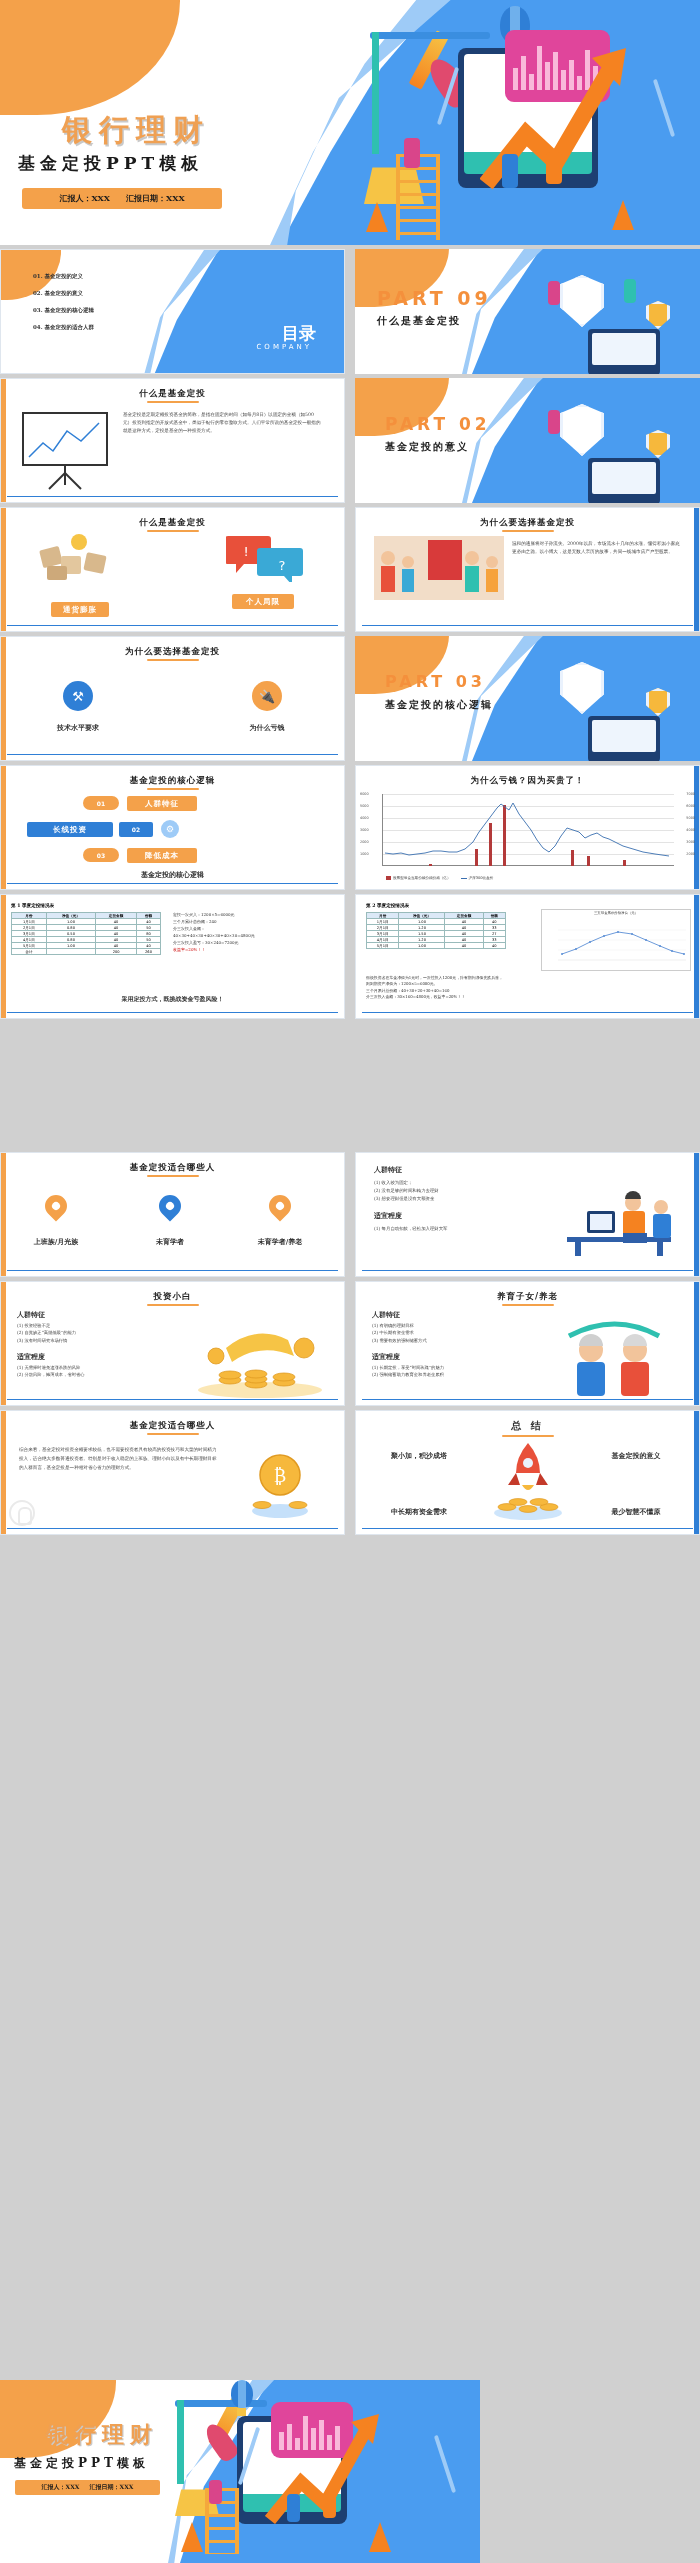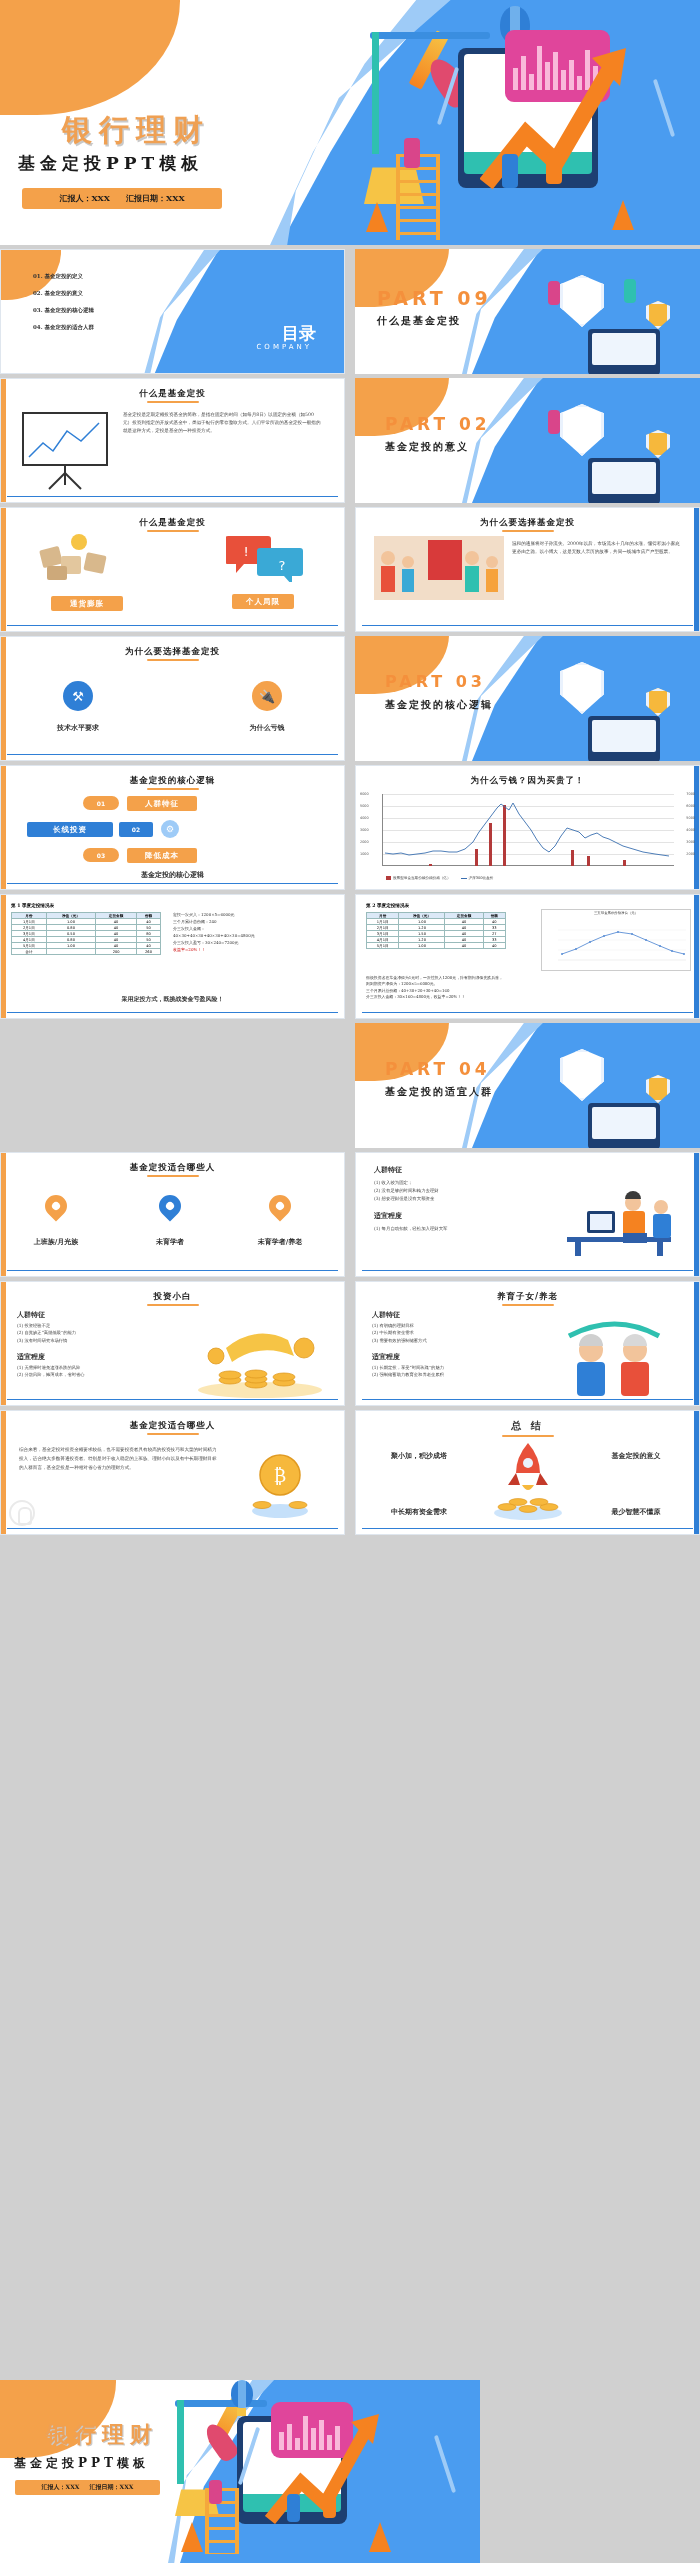--- a/index.html
+++ b/index.html
@@ -346,21 +346,21 @@
     <rect x="12" y="32" width="20" height="14" rx="2" fill="#cda97a"></rect>
   </svg>
 
   <svg style="position:absolute;right:40px;top:24px" width="78" height="50">
     <path d="M2,4 h40 a3,3 0 0 1 3,3 v22 a3,3 0 0 1 -3,3 h-24 l-8,9 v-9 h-8 a3,3 0 0 1 -3,-3 v-22 a3,3 0 0 1 3,-3z" fill="#e8503a"></path>
     <path d="M34,16 h40 a3,3 0 0 1 3,3 v22 a3,3 0 0 1 -3,3 h-8 v9 l-8,-9 h-24 a3,3 0 0 1 -3,-3 v-22 a3,3 0 0 1 3,-3z" fill="#3aa9d6"></path>
     <text x="20" y="24" font-size="13" fill="#fff" text-anchor="middle">!</text>
     <text x="56" y="38" font-size="13" fill="#fff" text-anchor="middle">?</text>
   </svg>
 
-  <div class="pill" style="left:50px;top:88px;width:72px">通货膨胀</div>
+  <div class="pill" style="left:50px;top:94px;width:58px">通货膨胀</div>
   <div class="pill" style="right:50px;top:86px;width:62px">个人局限</div>
   <div class="frame-b"></div>
 </div>
 
 <div class="slide w-half content" style="top:507px;left:355px;">
   <div class="accent-r"></div>
   <div class="sl-title ctitle">为什么要选择基金定投</div>
   <div class="chead-line"></div>
   <svg style="position:absolute;left:18px;top:28px" width="130" height="64">
     <rect x="0" y="0" width="130" height="64" fill="#f2ddc8"></rect>
@@ -601,32 +601,20 @@
   <div style="position:absolute;left:10px;top:80px;right:8px;font-size:3.9px;line-height:6.4px;color:#333;font-family:'DejaVu Serif',serif">
     <div>假设投资者在基金净值为1元时，一次性投入1200元，持有期间净值先跌后涨，</div>
     <div>则到期资产净值为：1200×5=6000元。</div>
     <div>三个月累计总份额：40+30+20+30+40=160</div>
     <div>分三次投入金额：30×160=4800元，收益率=20%！！</div>
   </div>
   <div class="frame-b"></div>
 </div>
 
 
-<div class="slide w-half part" style="top:1023px;left:355px;">
-  <div class="blob-orange pb"></div>
-  <div class="pwave"></div>
-  <div class="pwave2"></div>
-  <div class="part-no" style="left:30px;top:36px;font-size:17px">PART 04</div>
-  <div class="part-tx" style="left:30px;top:62px">基金定投的适宜人群</div>
-  <div class="shield" style="right:96px;top:26px"></div>
-  <div class="shield gold" style="right:30px;top:52px;width:24px;height:28px"></div>
-  <div class="laptop" style="right:40px;top:80px">
-        <i></i>
-      </div>
-</div>
 
 <div class="slide w-half content" style="top:1152px;left:0;">
   <div class="accent-l"></div>
   <div class="sl-title ctitle">基金定投适合哪些人</div>
   <div class="chead-line"></div>
   <div class="pin" style="left:44px;top:42px;background:#f4a14a">
         <i></i>
       </div>
   <div class="pin" style="left:158px;top:42px;background:#2f7fd6">
         <i></i>

